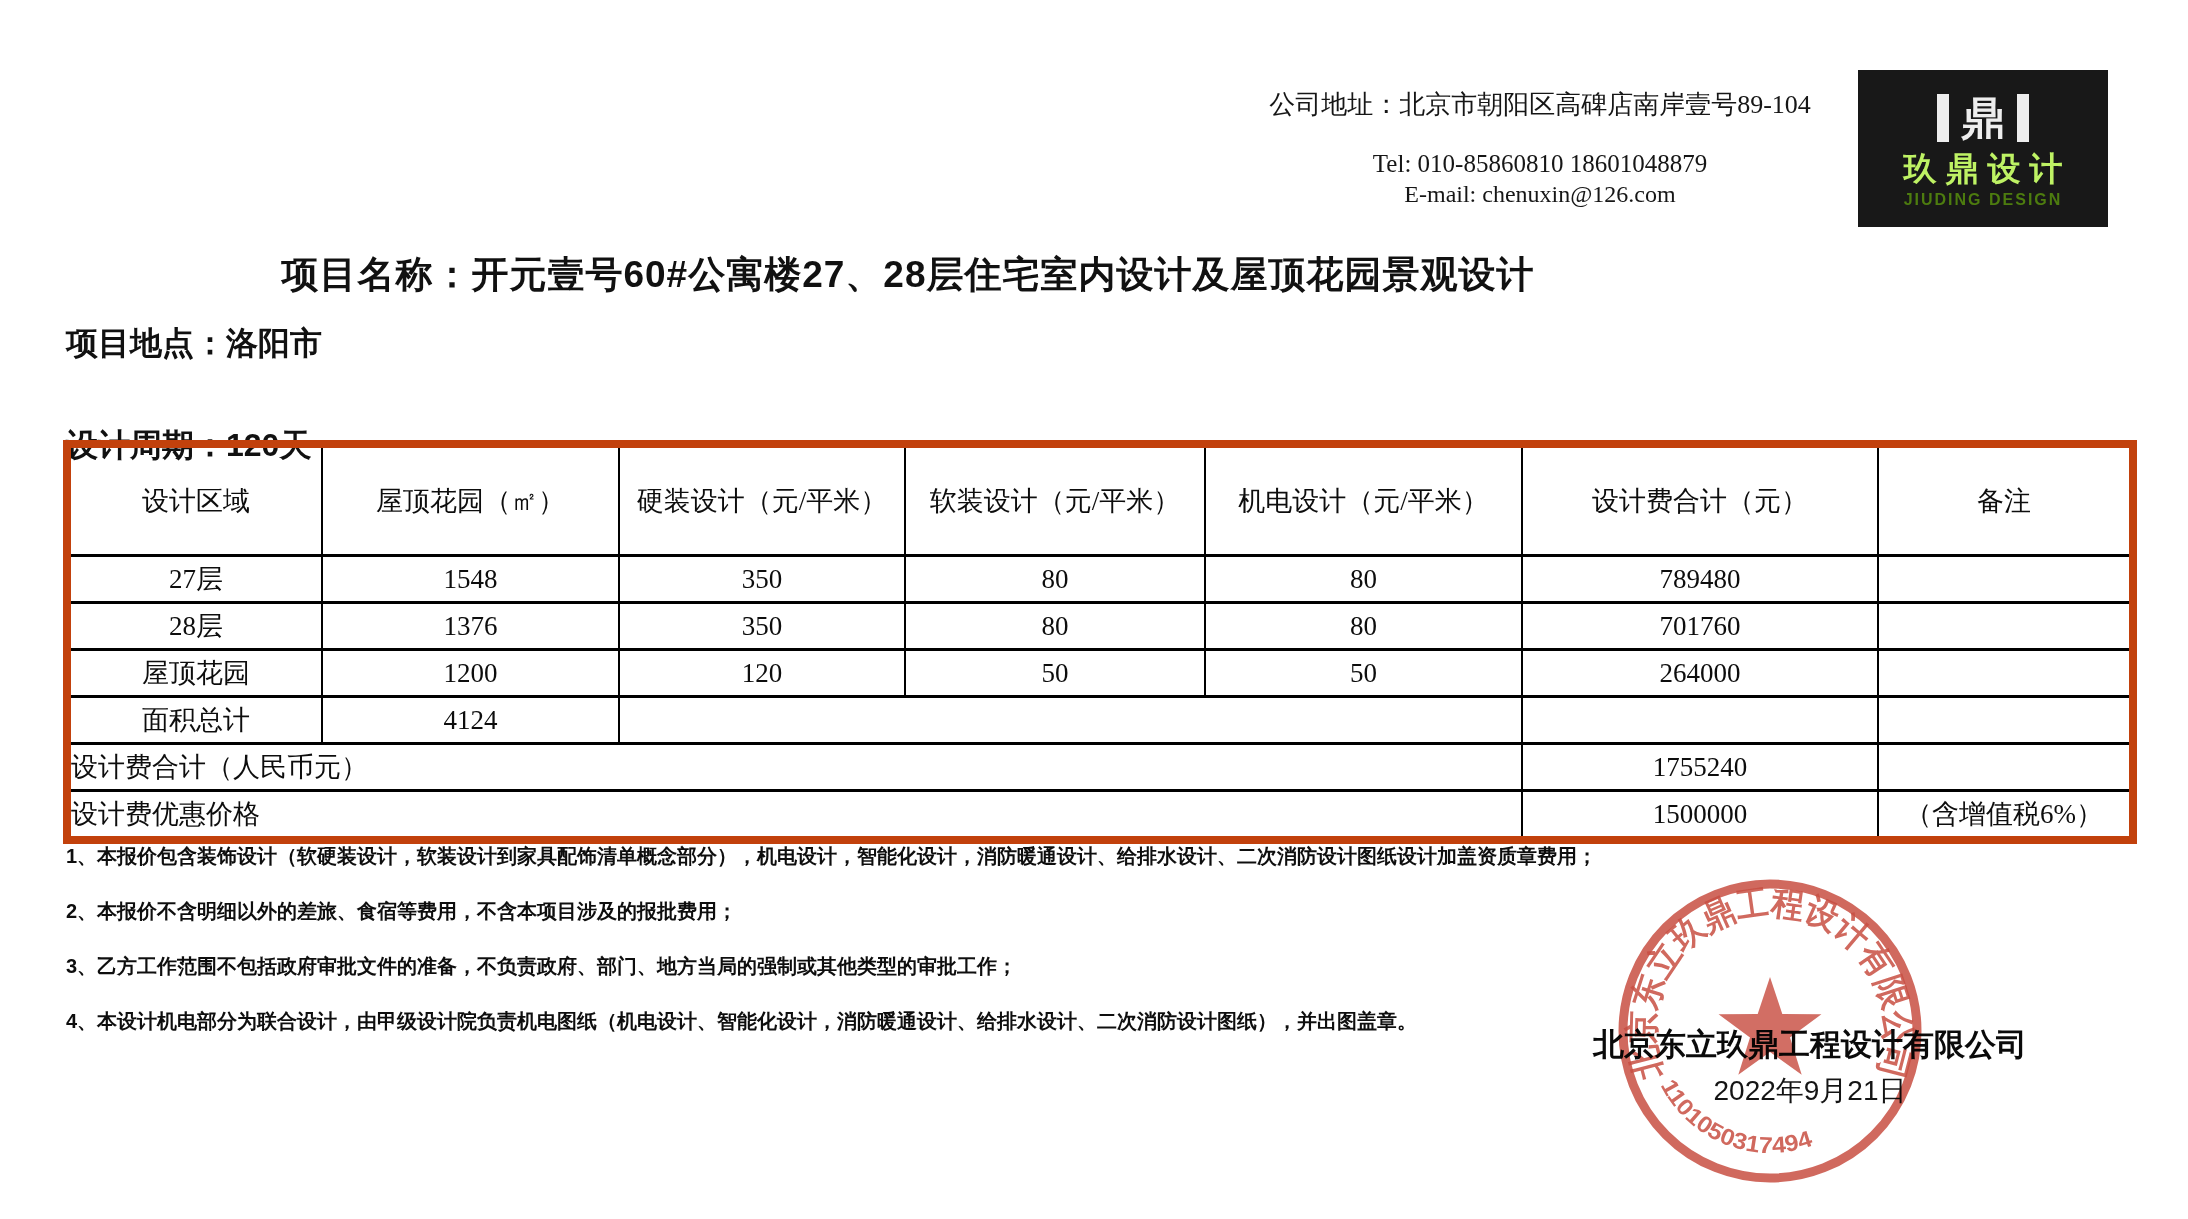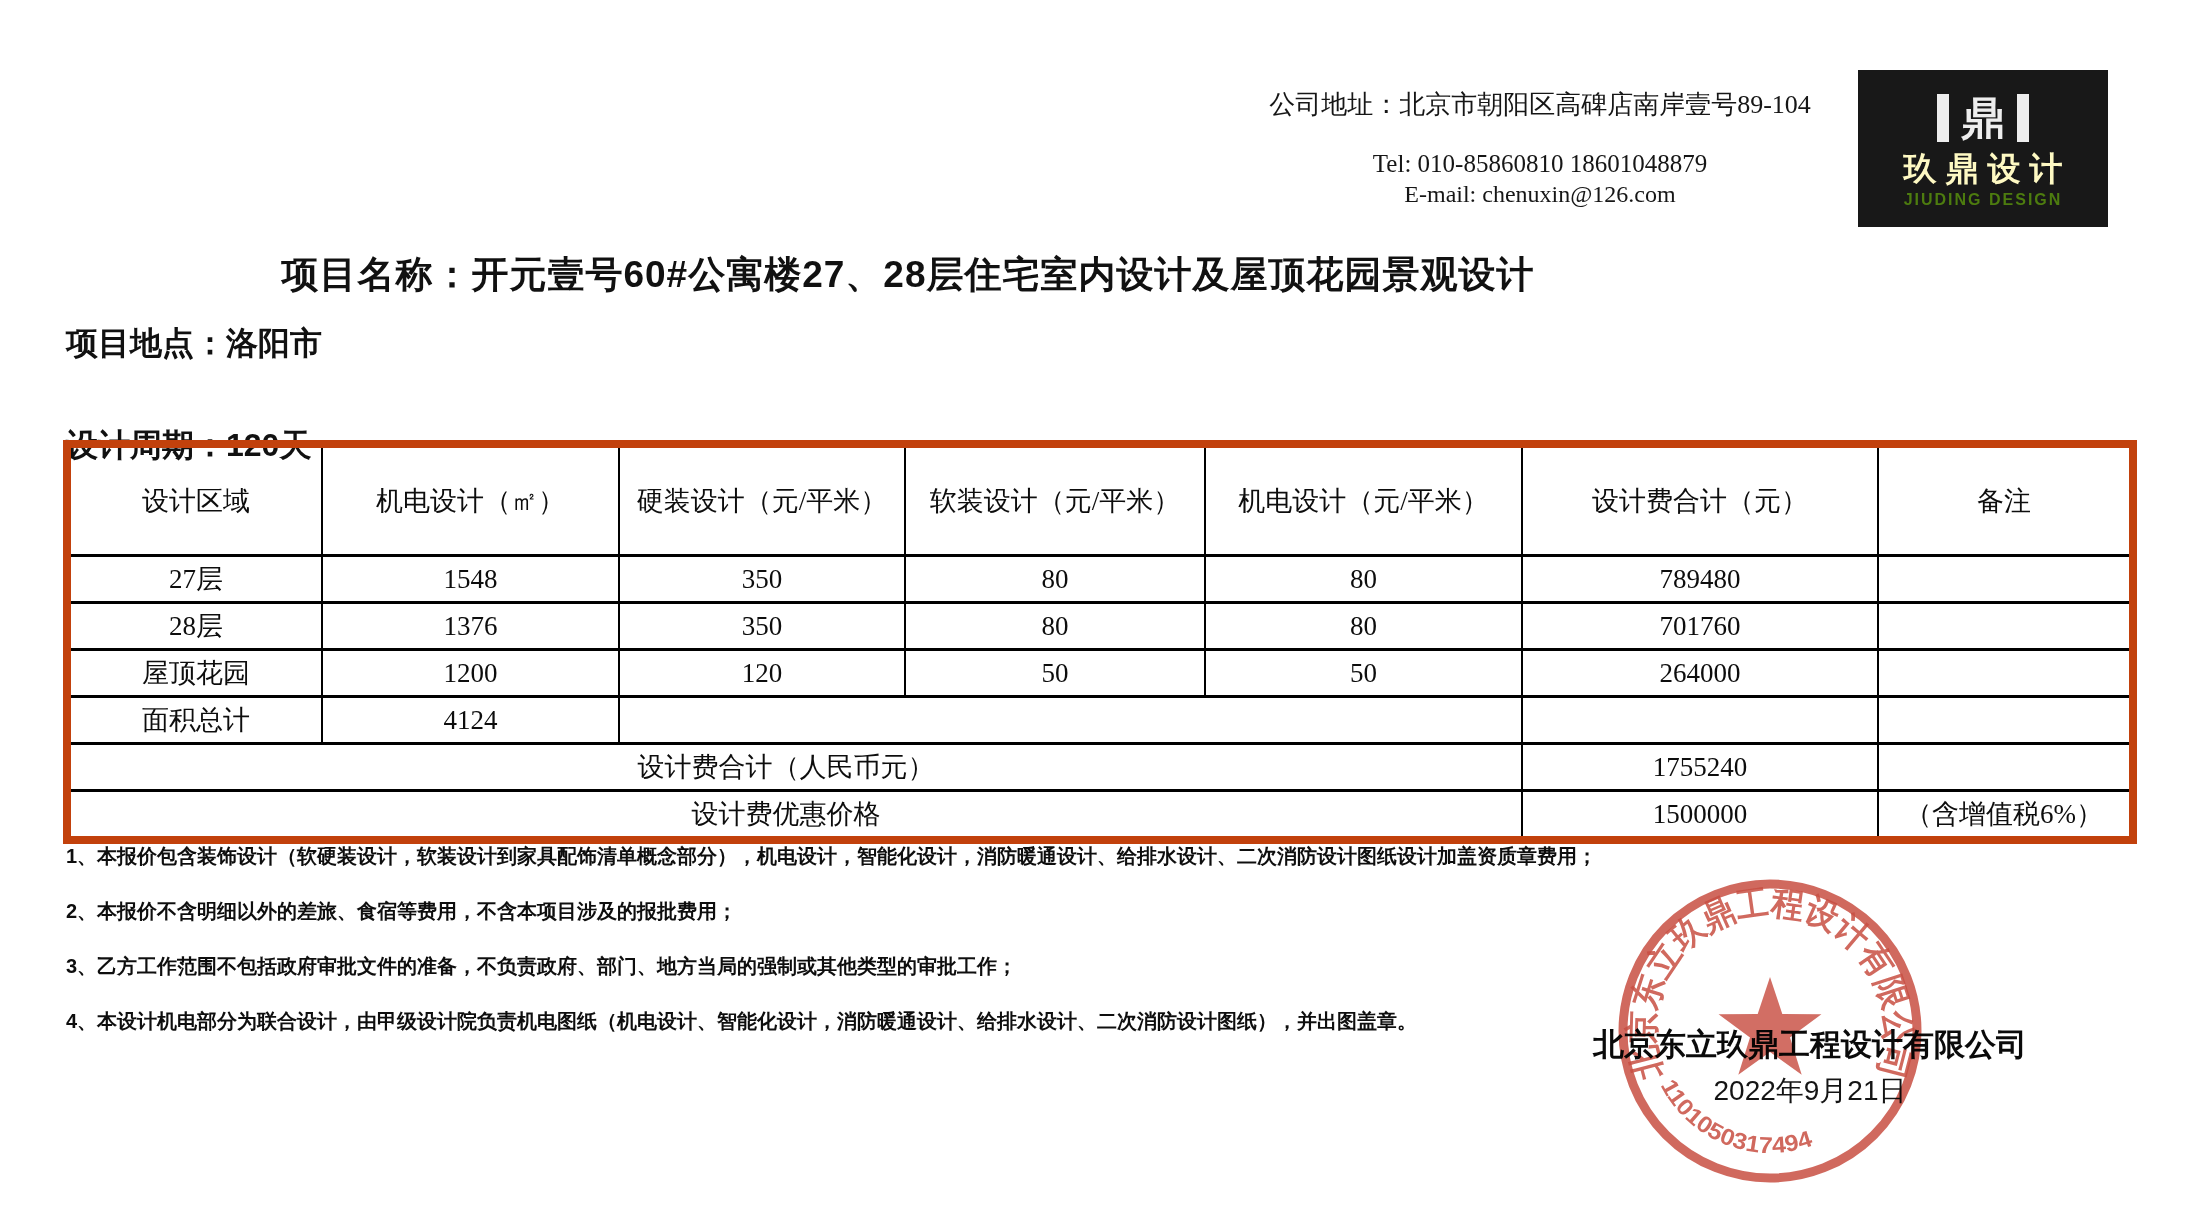--- a/index.html
+++ b/index.html
@@ -12,36 +12,36 @@
     font-family:"Liberation Serif","DejaVu Serif",serif;color:#161616;}
   .contact .addr{font-size:26px;line-height:30px;margin-bottom:28px;}
   .contact .tel{font-size:25px;line-height:31px;}
   .contact .mail{font-size:24px;line-height:31px;}
   
   .logo{position:absolute;left:1858px;top:70px;width:250px;height:157px;background:#181818;
     display:flex;flex-direction:column;align-items:center;justify-content:center;gap:4px;}
   .logo-mark{display:flex;align-items:center;gap:12px;height:58px;}
   .logo-mark .bar{width:12px;height:48px;background:#ededed;}
   .logo-mark .glyph{color:#ededed;font-size:44px;line-height:48px;font-weight:700;}
-  .logo-cn{color:#fef9c3;font-size:33px;font-weight:700;letter-spacing:9px;text-indent:9px;line-height:36px;}
+  .logo-cn{color:#bef264;font-size:33px;font-weight:700;letter-spacing:9px;text-indent:9px;line-height:36px;}
   .logo-en{color:#4d7c0f;font-size:16px;font-weight:700;letter-spacing:2px;line-height:18px;}
   
   .title{position:absolute;left:0;top:250px;width:1816px;text-align:center;
     font-size:37px;font-weight:700;letter-spacing:1px;}
   .loc{position:absolute;left:66px;top:322px;font-size:32px;font-weight:700;}
   .period{position:absolute;left:66px;top:389px;font-size:32px;font-weight:700;margin-top:35px;}
   
   table.quote{position:absolute;left:63px;top:440px;width:2066px;border-collapse:collapse;
     table-layout:fixed;border:8px solid #c2410c;
     font-family:"Liberation Serif","DejaVu Serif",serif;}
   table.quote th,table.quote td{border:2px solid #000;border-top-width:3px;border-bottom-width:3px;
     text-align:center;vertical-align:middle;padding:0;font-weight:400;color:#0d0d0d;}
   table.quote th{font-size:27px;height:106px;}
   table.quote td{font-size:27px;height:44px;}
-  table.quote td.rlabel{text-align:center;padding-right:20px;}
+  table.quote td.rlabel{text-align:left;padding-right:20px;}
   
   .notes{position:absolute;left:66px;top:840px;width:1810px;}
   .note{font-size:20px;font-weight:600;line-height:33px;margin-bottom:22px;color:#0e0e0e;}
   
   .sign-company{position:absolute;left:1560px;top:1024px;width:500px;text-align:center;
     font-size:31px;font-weight:700;color:#0a0a0a;}
   .sign-date{position:absolute;left:1560px;top:1072px;width:500px;text-align:center;
     font-size:28px;font-weight:500;color:#141414;}
   
   .seal{position:absolute;left:1605px;top:866px;width:330px;height:330px;
@@ -78,21 +78,21 @@
         <col style="width:297px">
         <col style="width:286px">
       <col style="width:300px">
         <col style="width:317px">
         <col style="width:356px">
         <col style="width:255px">
     </colgroup>
     <tbody>
         <tr>
       <th>设计区域</th>
-      <th>机电设计（㎡）</th>
+      <th>屋顶花园（㎡）</th>
       <th>硬装设计（元/平米）</th>
       <th>软装设计（元/平米）</th>
       <th>机电设计（元/平米）</th>
       <th>设计费合计（元）</th>
       <th>备注</th>
     </tr>
     <tr>
       <td>27层</td>
       <td>1548</td>
       <td>350</td>

